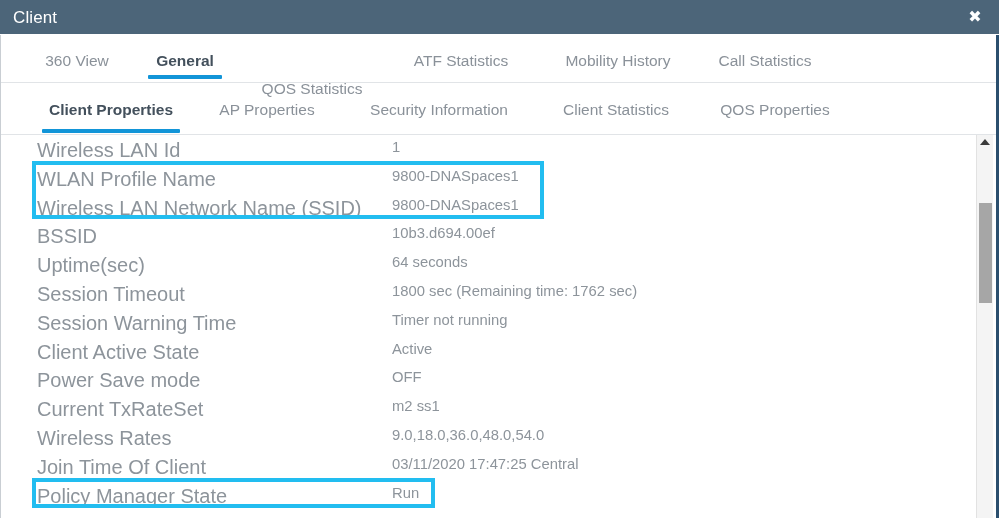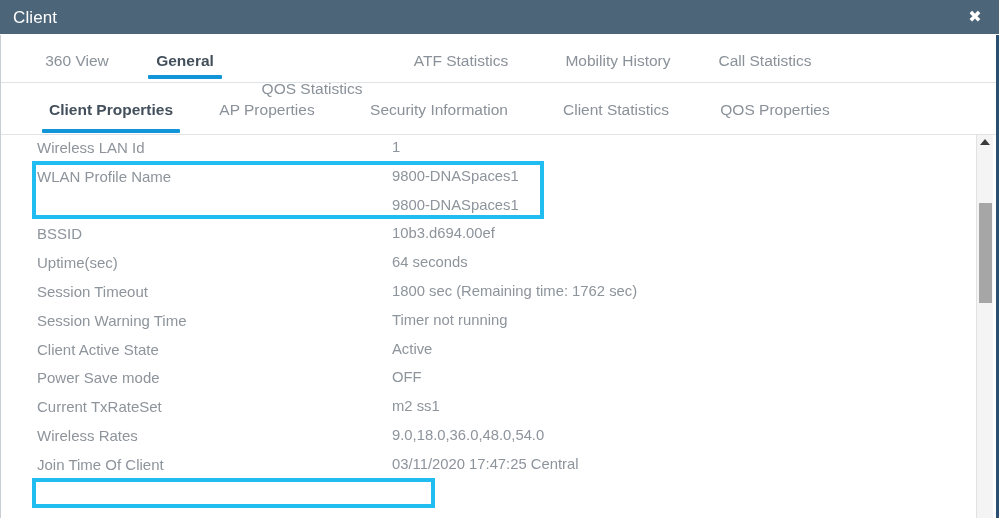--- a/index.html
+++ b/index.html
@@ -138,21 +138,21 @@
   .prop-row {
     position: relative;
     height: 28.8px;
     box-sizing: border-box;
   }
   .prop-label {
     position: absolute;
     left: 36px;
     top: 4px;
     color: #8d949b;
-    font-size: 15px;
+    font-size: 20px;
     white-space: nowrap;
   }
   .prop-value {
     position: absolute;
     left: 391px;
     top: 4px;
     color: #8d949b;
     font-size: 14.8px;
     white-space: nowrap;
   }
@@ -245,20 +245,21 @@
       <div class="props-table" id="props-table">
           <div class="prop-row">
             <div class="prop-label">Wireless LAN Id</div>
             <div class="prop-value">1</div>
           </div>
           <div class="prop-row">
             <div class="prop-label">WLAN Profile Name</div>
             <div class="prop-value">9800-DNASpaces1</div>
           </div>
           <div class="prop-row">
+            <div class="prop-label">Wireless LAN Network Name (SSID)</div>
             <div class="prop-value">9800-DNASpaces1</div>
           </div>
           <div class="prop-row">
             <div class="prop-label">BSSID</div>
             <div class="prop-value">10b3.d694.00ef</div>
           </div>
           <div class="prop-row">
             <div class="prop-label">Uptime(sec)</div>
             <div class="prop-value">64 seconds</div>
           </div>
@@ -282,20 +283,24 @@
             <div class="prop-label">Current TxRateSet</div>
             <div class="prop-value">m2 ss1</div>
           </div>
           <div class="prop-row">
             <div class="prop-label">Wireless Rates</div>
             <div class="prop-value">9.0,18.0,36.0,48.0,54.0</div>
           </div>
           <div class="prop-row">
             <div class="prop-label">Join Time Of Client</div>
             <div class="prop-value">03/11/2020 17:47:25 Central</div>
+          </div>
+          <div class="prop-row">
+            <div class="prop-label">Policy Manager State</div>
+            <div class="prop-value">Run</div>
           </div>
         </div>
 
       <div class="hl-box" id="hl-wlan"></div>
       <div class="hl-box" id="hl-policy"></div>
     </div>
 
     <div class="scrollbar">
       <div class="scroll-arrow-up"></div>
       <div class="scroll-thumb"></div>

